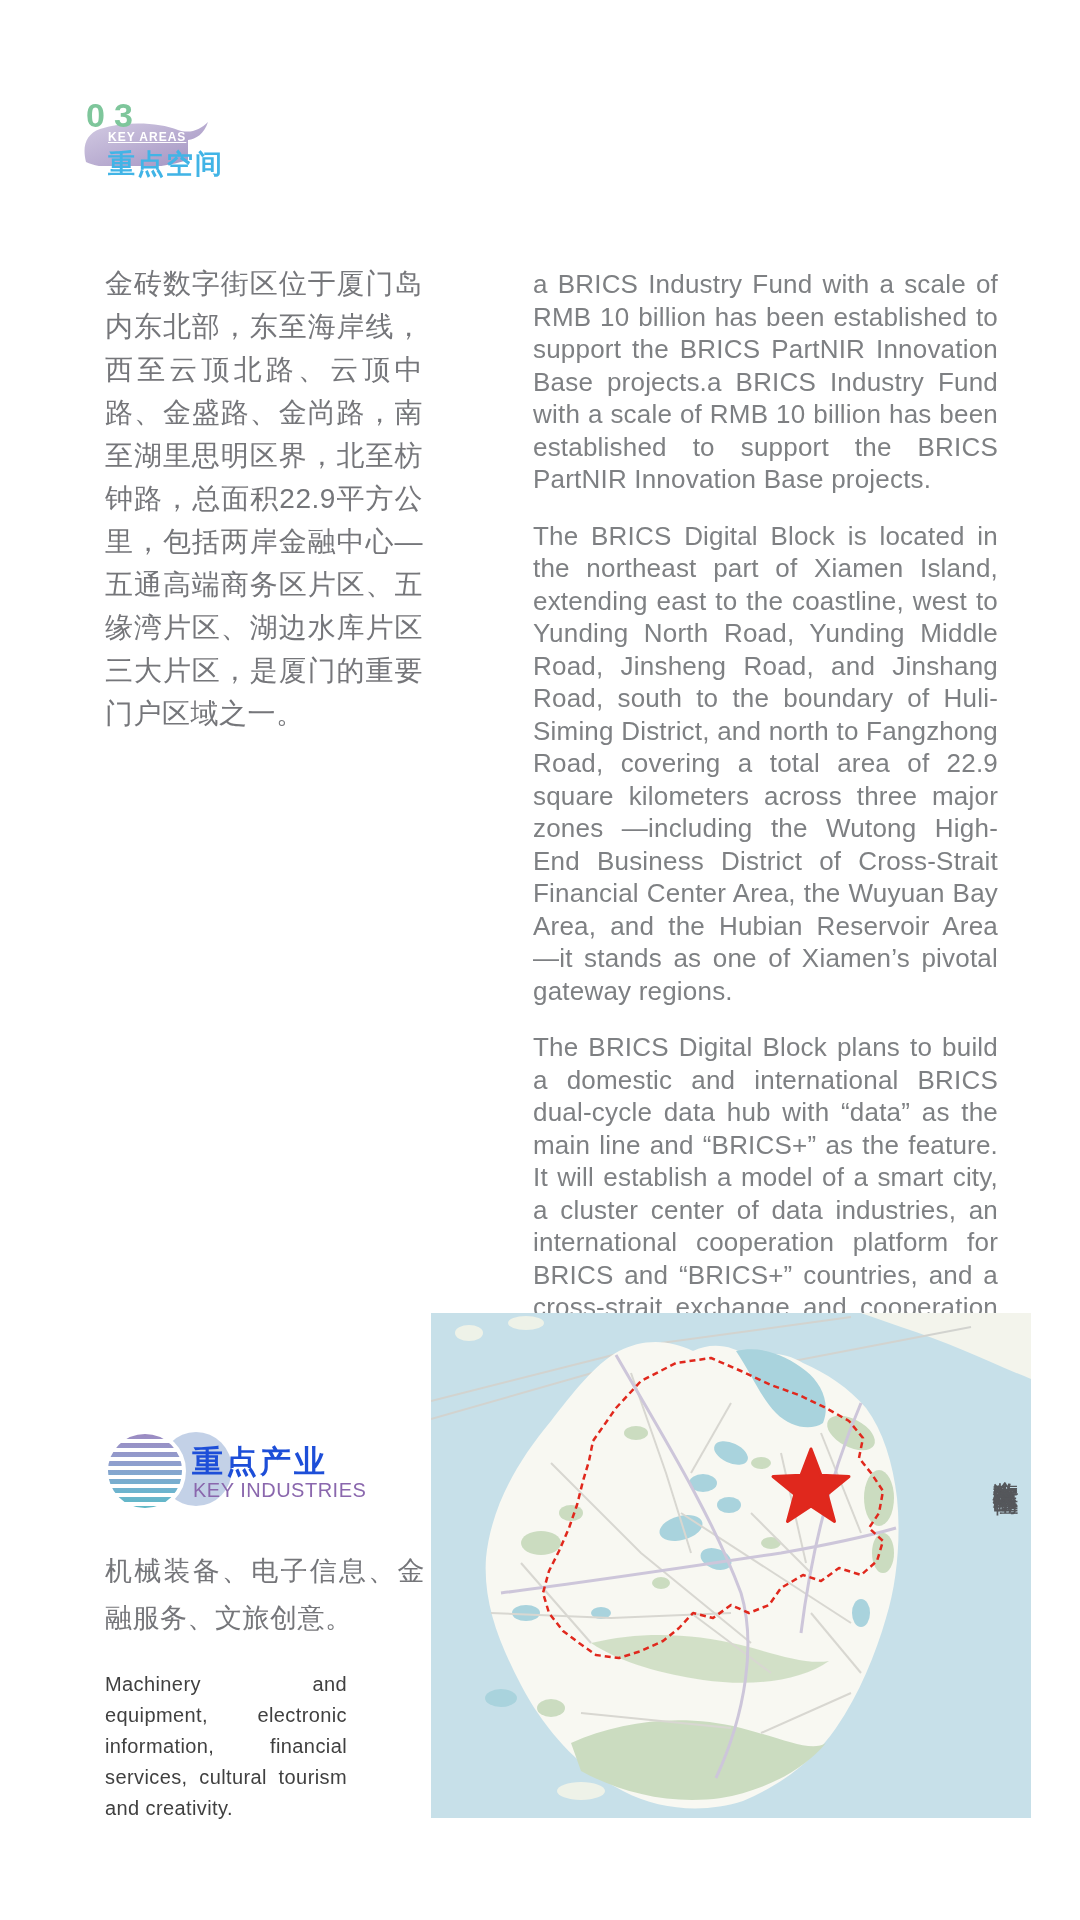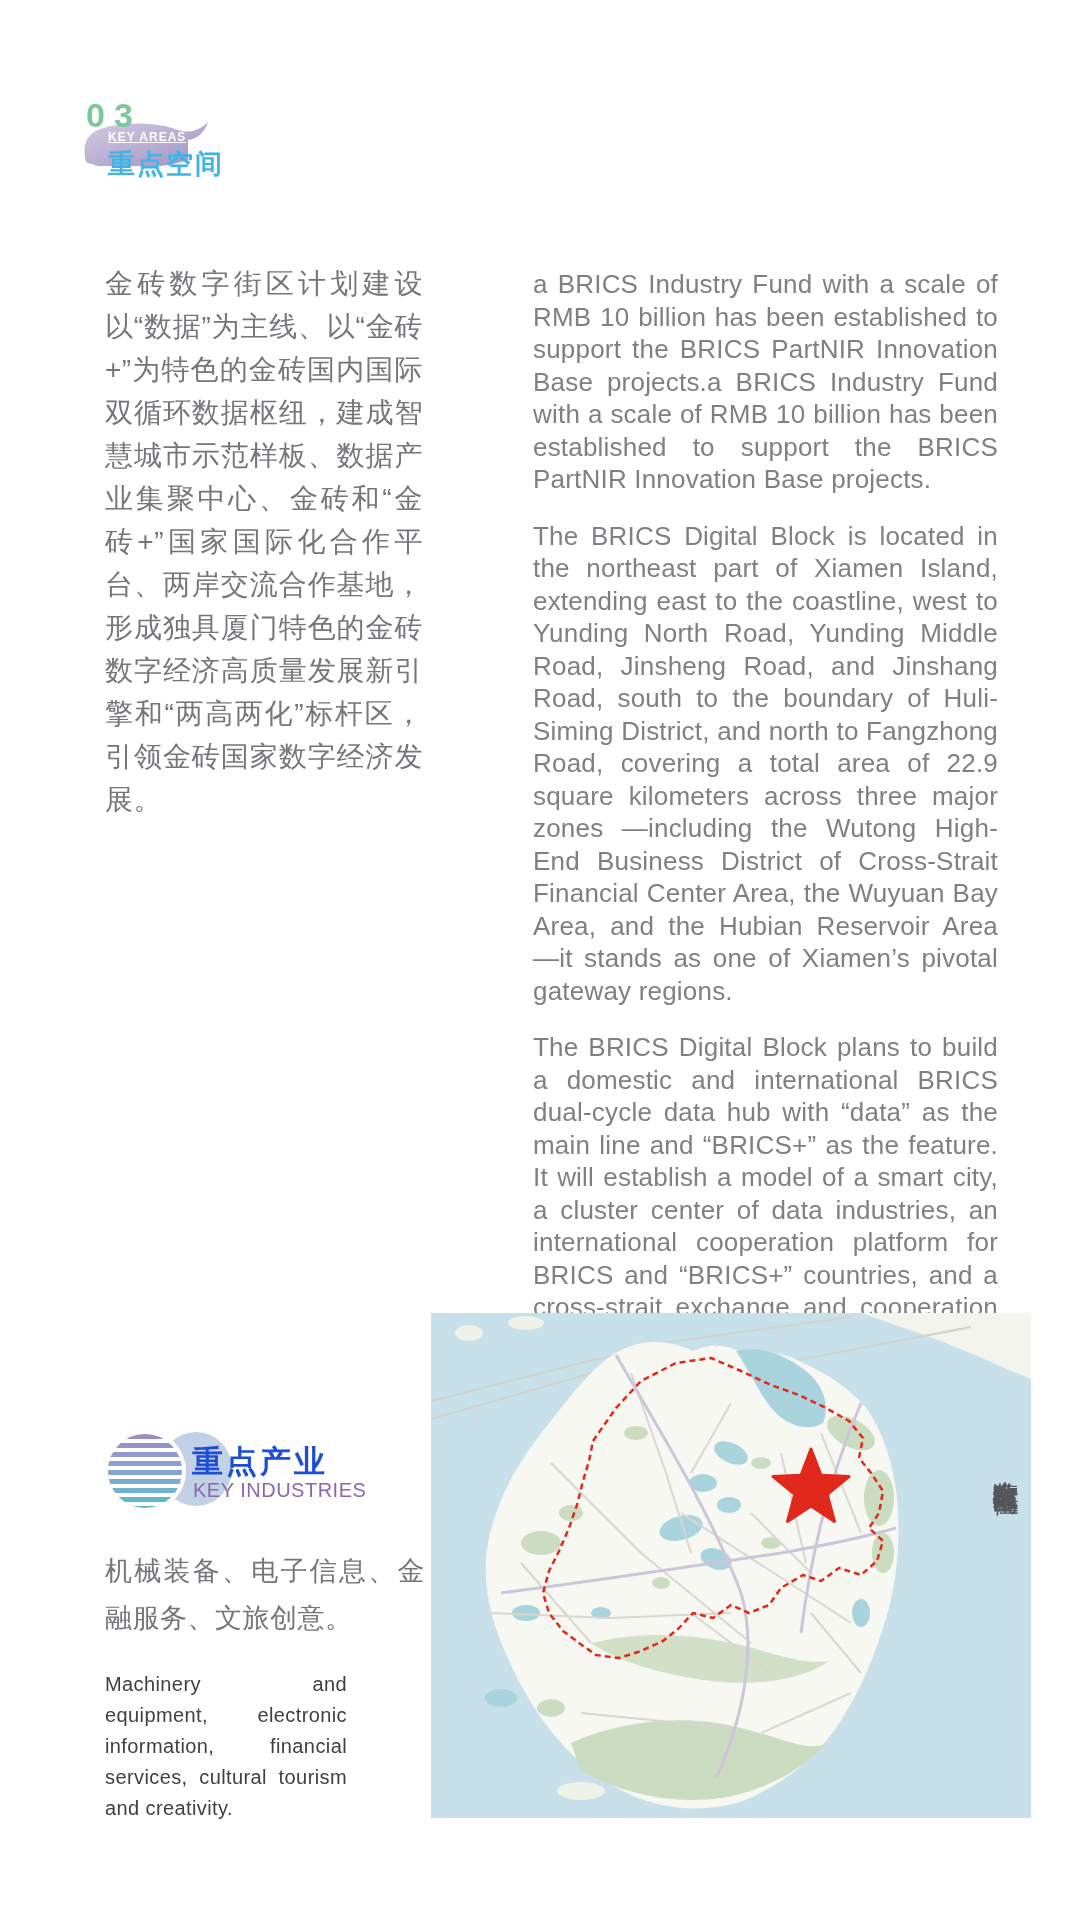--- a/index.html
+++ b/index.html
@@ -58,21 +58,21 @@
         </linearGradient>
       </defs>
       <path d="M6,44 C2,28 6,16 20,11 C45,3 78,4 98,12 C110,16 120,12 128,4 C124,16 116,21 108,22 L108,42 C76,52 28,54 6,44 Z" fill="url(#swg)"></path>
     </svg>
     <div class="hdr-num">03</div>
     <div class="hdr-en">KEY AREAS</div>
     <div class="hdr-zh">重点空间</div>
   </div>
 
   <div class="col-zh">
-    <p>金砖数字街区计划建设以“数据”为主线、以“金砖+”为特色的金砖国内国际双循环数据枢纽，建成智慧城市示范样板、数据产业集聚中心、金砖和“金砖+”国家国际化合作平台、两岸交流合作基地，形成独具厦门特色的金砖数字经济高质量发展新引擎和“两高两化”标杆区，引领金砖国家数字经济发展。</p>
+    <p>金砖数字街区位于厦门岛内东北部，东至海岸线，西至云顶北路、云顶中路、金盛路、金尚路，南至湖里思明区界，北至枋钟路，总面积22.9平方公里，包括两岸金融中心—五通高端商务区片区、五缘湾片区、湖边水库片区三大片区，是厦门的重要门户区域之一。</p>
   </div>
 
   <div class="col-en">
     <p>a BRICS Industry Fund with a scale of RMB 10 billion has been established to support the BRICS PartNIR Innovation Base projects.a BRICS Industry Fund with a scale of RMB 10 billion has been established to support the BRICS PartNIR Innovation Base projects.</p>
     <p>The BRICS Digital Block is located in the northeast part of Xiamen Island, extending east to the coastline, west to Yunding North Road, Yunding Middle Road, Jinsheng Road, and Jinshang Road, south to the boundary of Huli-Siming District, and north to Fangzhong Road, covering a total area of 22.9 square kilometers across three major zones —including the Wutong High-End Business District of Cross-Strait Financial Center Area, the Wuyuan Bay Area, and the Hubian Reservoir Area —it stands as one of Xiamen’s pivotal gateway regions.</p>
     <p>The BRICS Digital Block plans to build a domestic and international BRICS dual-cycle data hub with “data” as the main line and “BRICS+” as the feature. It will establish a model of a smart city, a cluster center of data industries, an international cooperation platform for BRICS and “BRICS+” countries, and a cross-strait exchange and cooperation base. It will become an engine for the high quality development of BRICS digital economy and a typical internationalized and modernized area featuring high-quality development and enchanting landscapes.</p>
   </div>
 
   <div class="ki-icon">
     <div class="ki-circle-right"></div>

